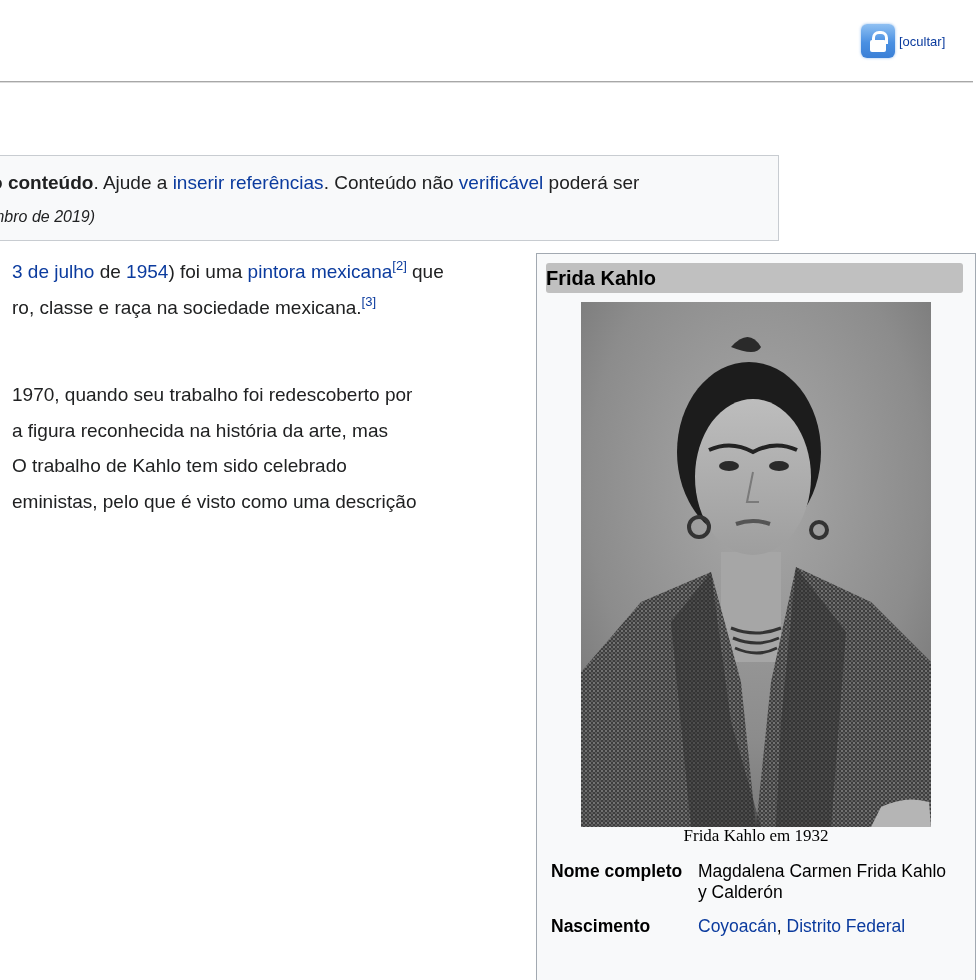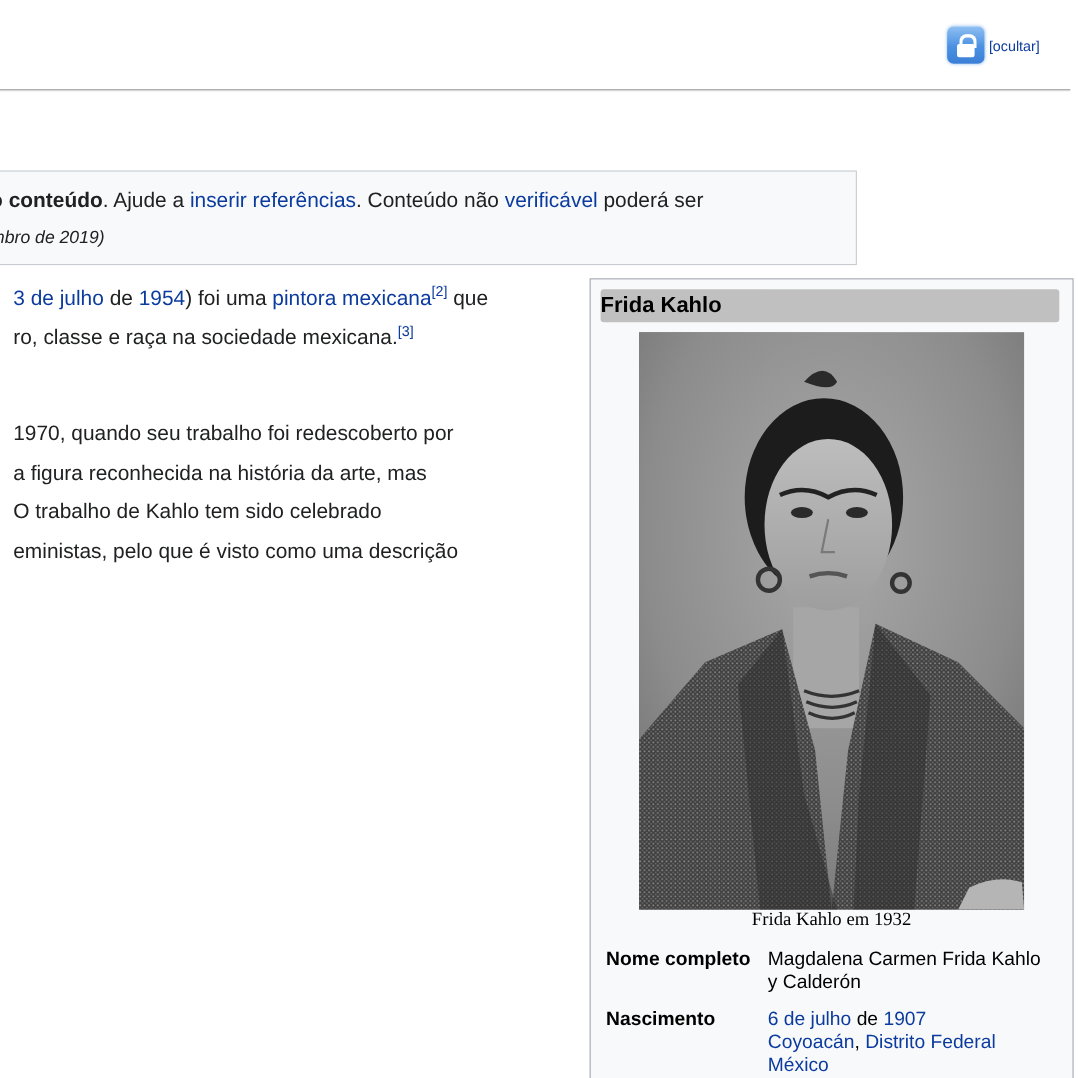--- a/index.html
+++ b/index.html
@@ -230,20 +230,18 @@
     <div class="infobox-caption">Frida Kahlo em 1932</div>
 
     <div class="ib-row row-nome">
       <div class="ib-label">Nome completo</div>
       <div class="ib-value">Magdalena Carmen Frida Kahlo y Calderón</div>
     </div>
 
     <div class="ib-row row-nasc">
       <div class="ib-label">Nascimento</div>
       <div class="ib-value">
-        <div><a class="link" href="#">6 de julho</a><span> de </span><a class="link" href="#">1907</a></div>
         <div><a class="link" href="#">Coyoacán</a><span>, </span><a class="link" href="#">Distrito Federal</a></div>
-        <div><a class="link" href="#">México</a></div>
       </div>
     </div>
   </div>
 
 </div>
 
 </body></html>

